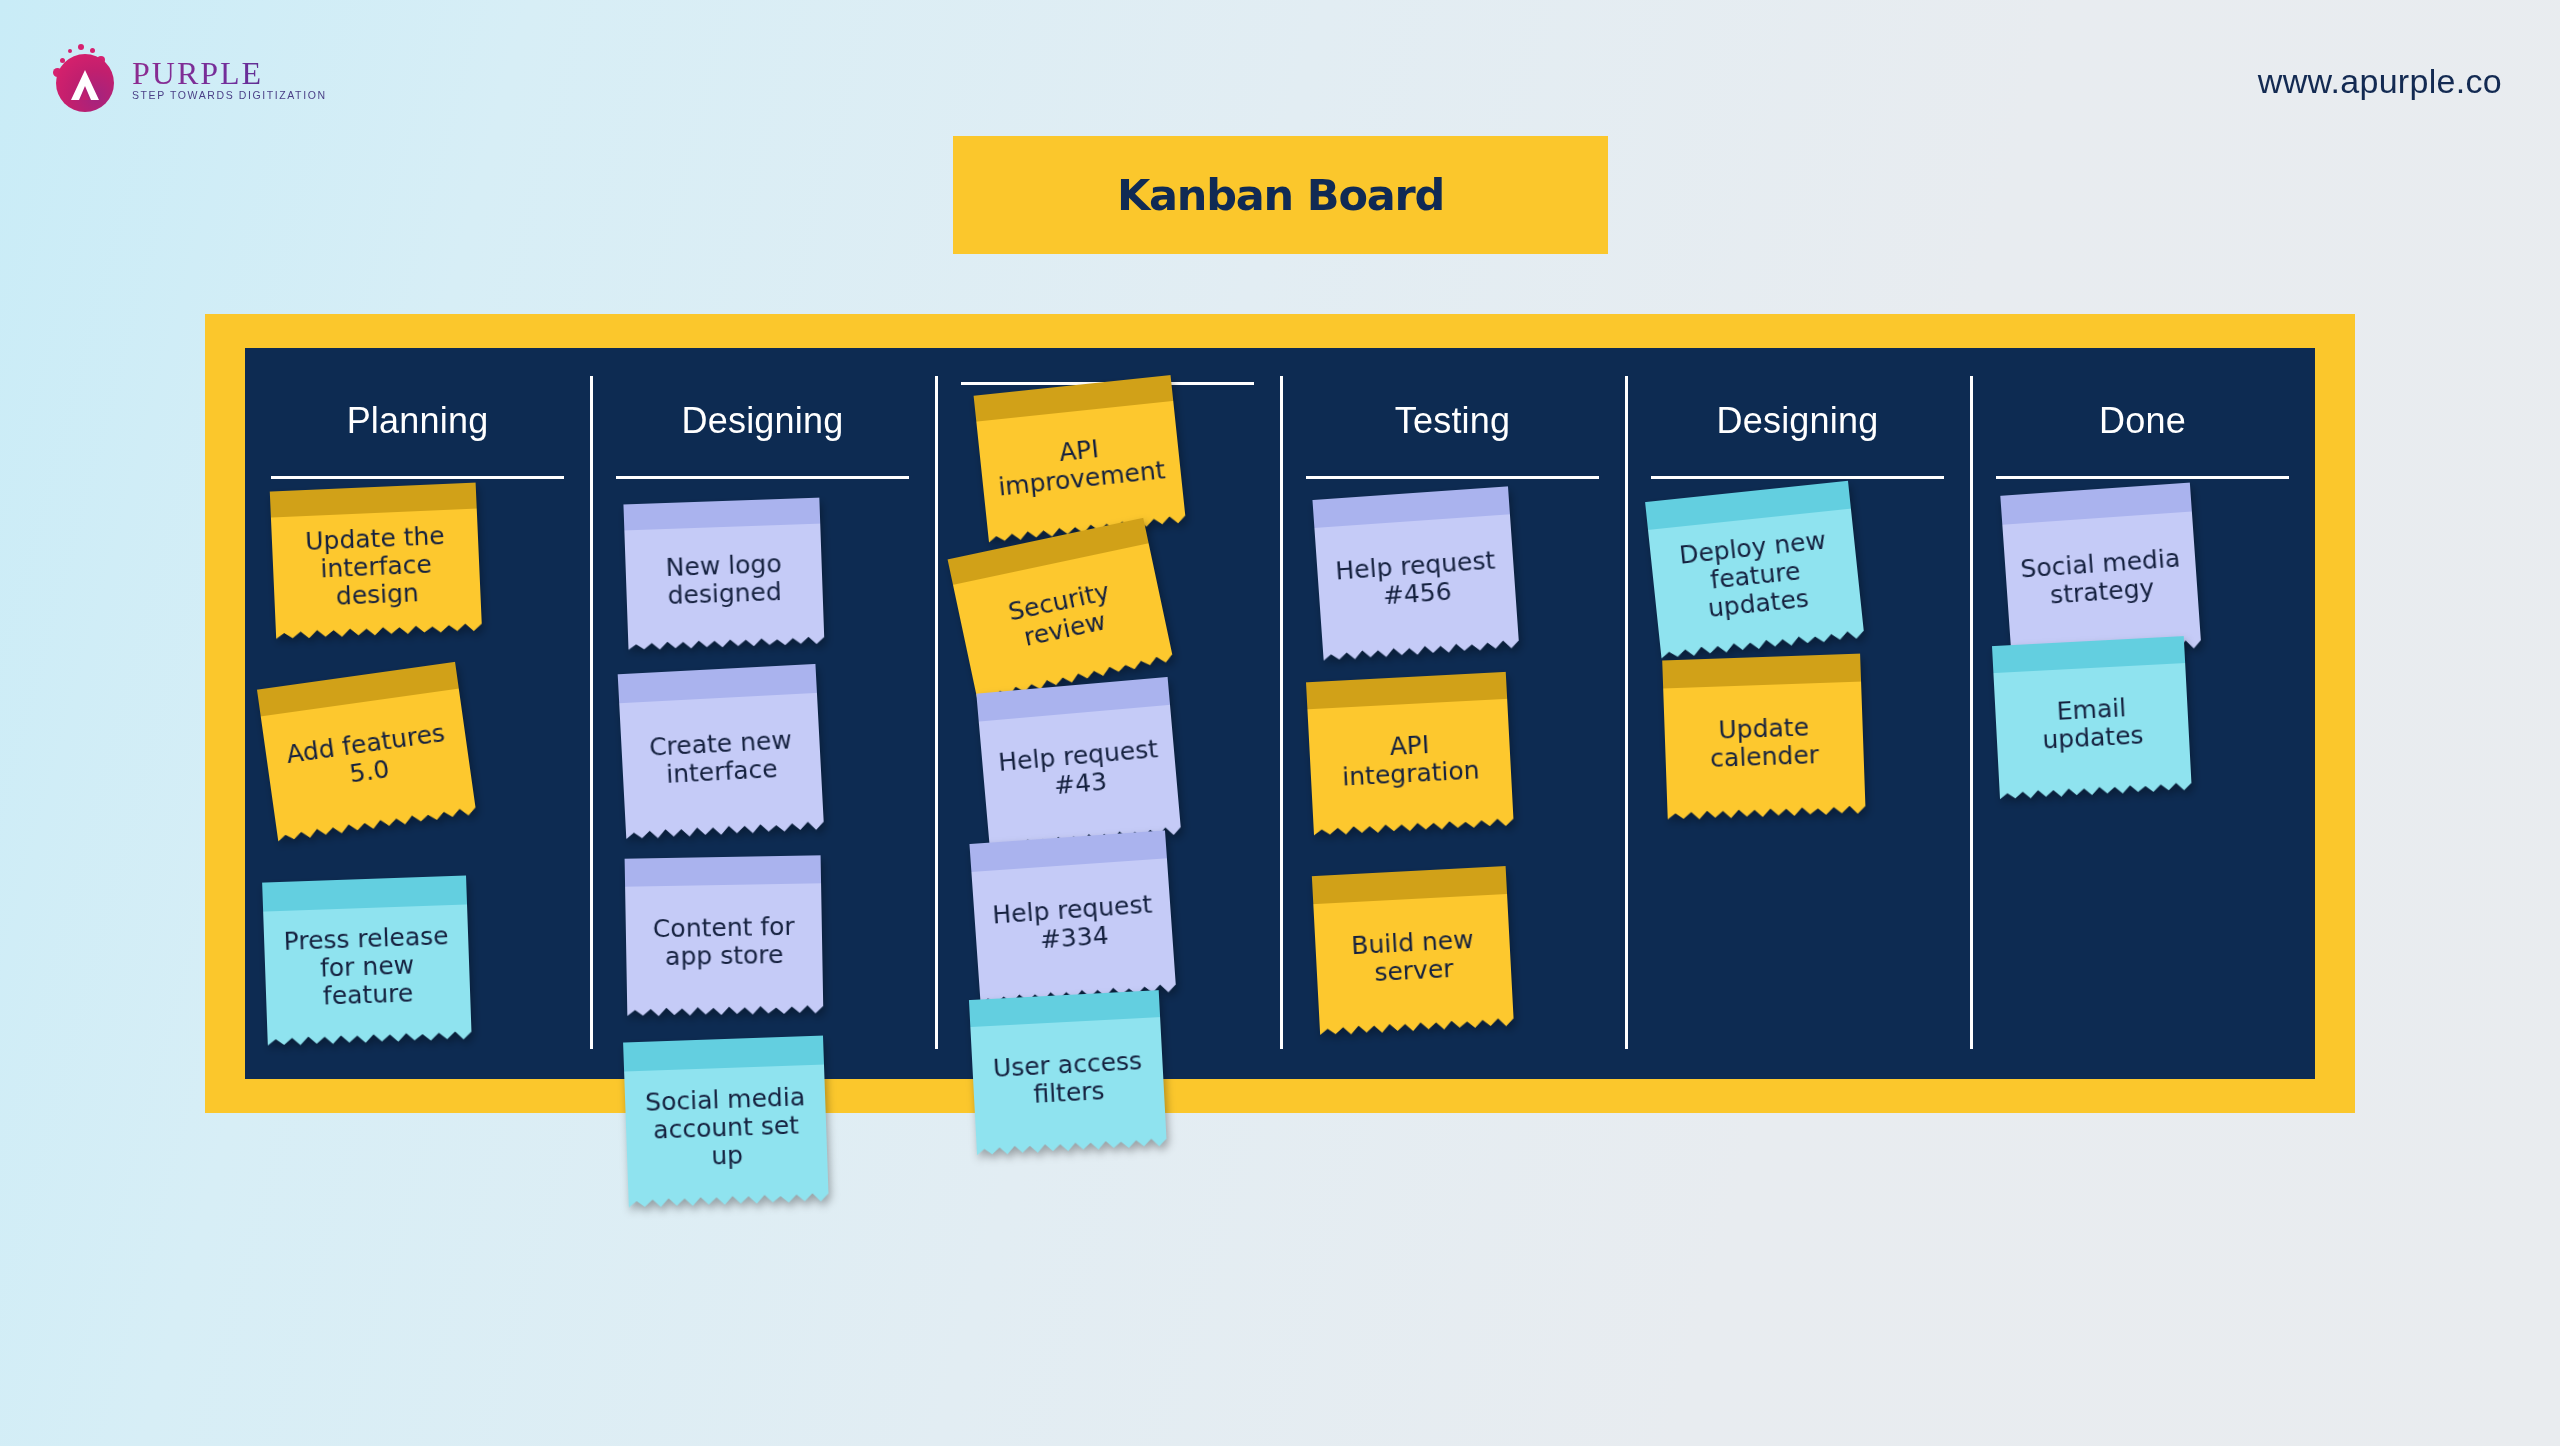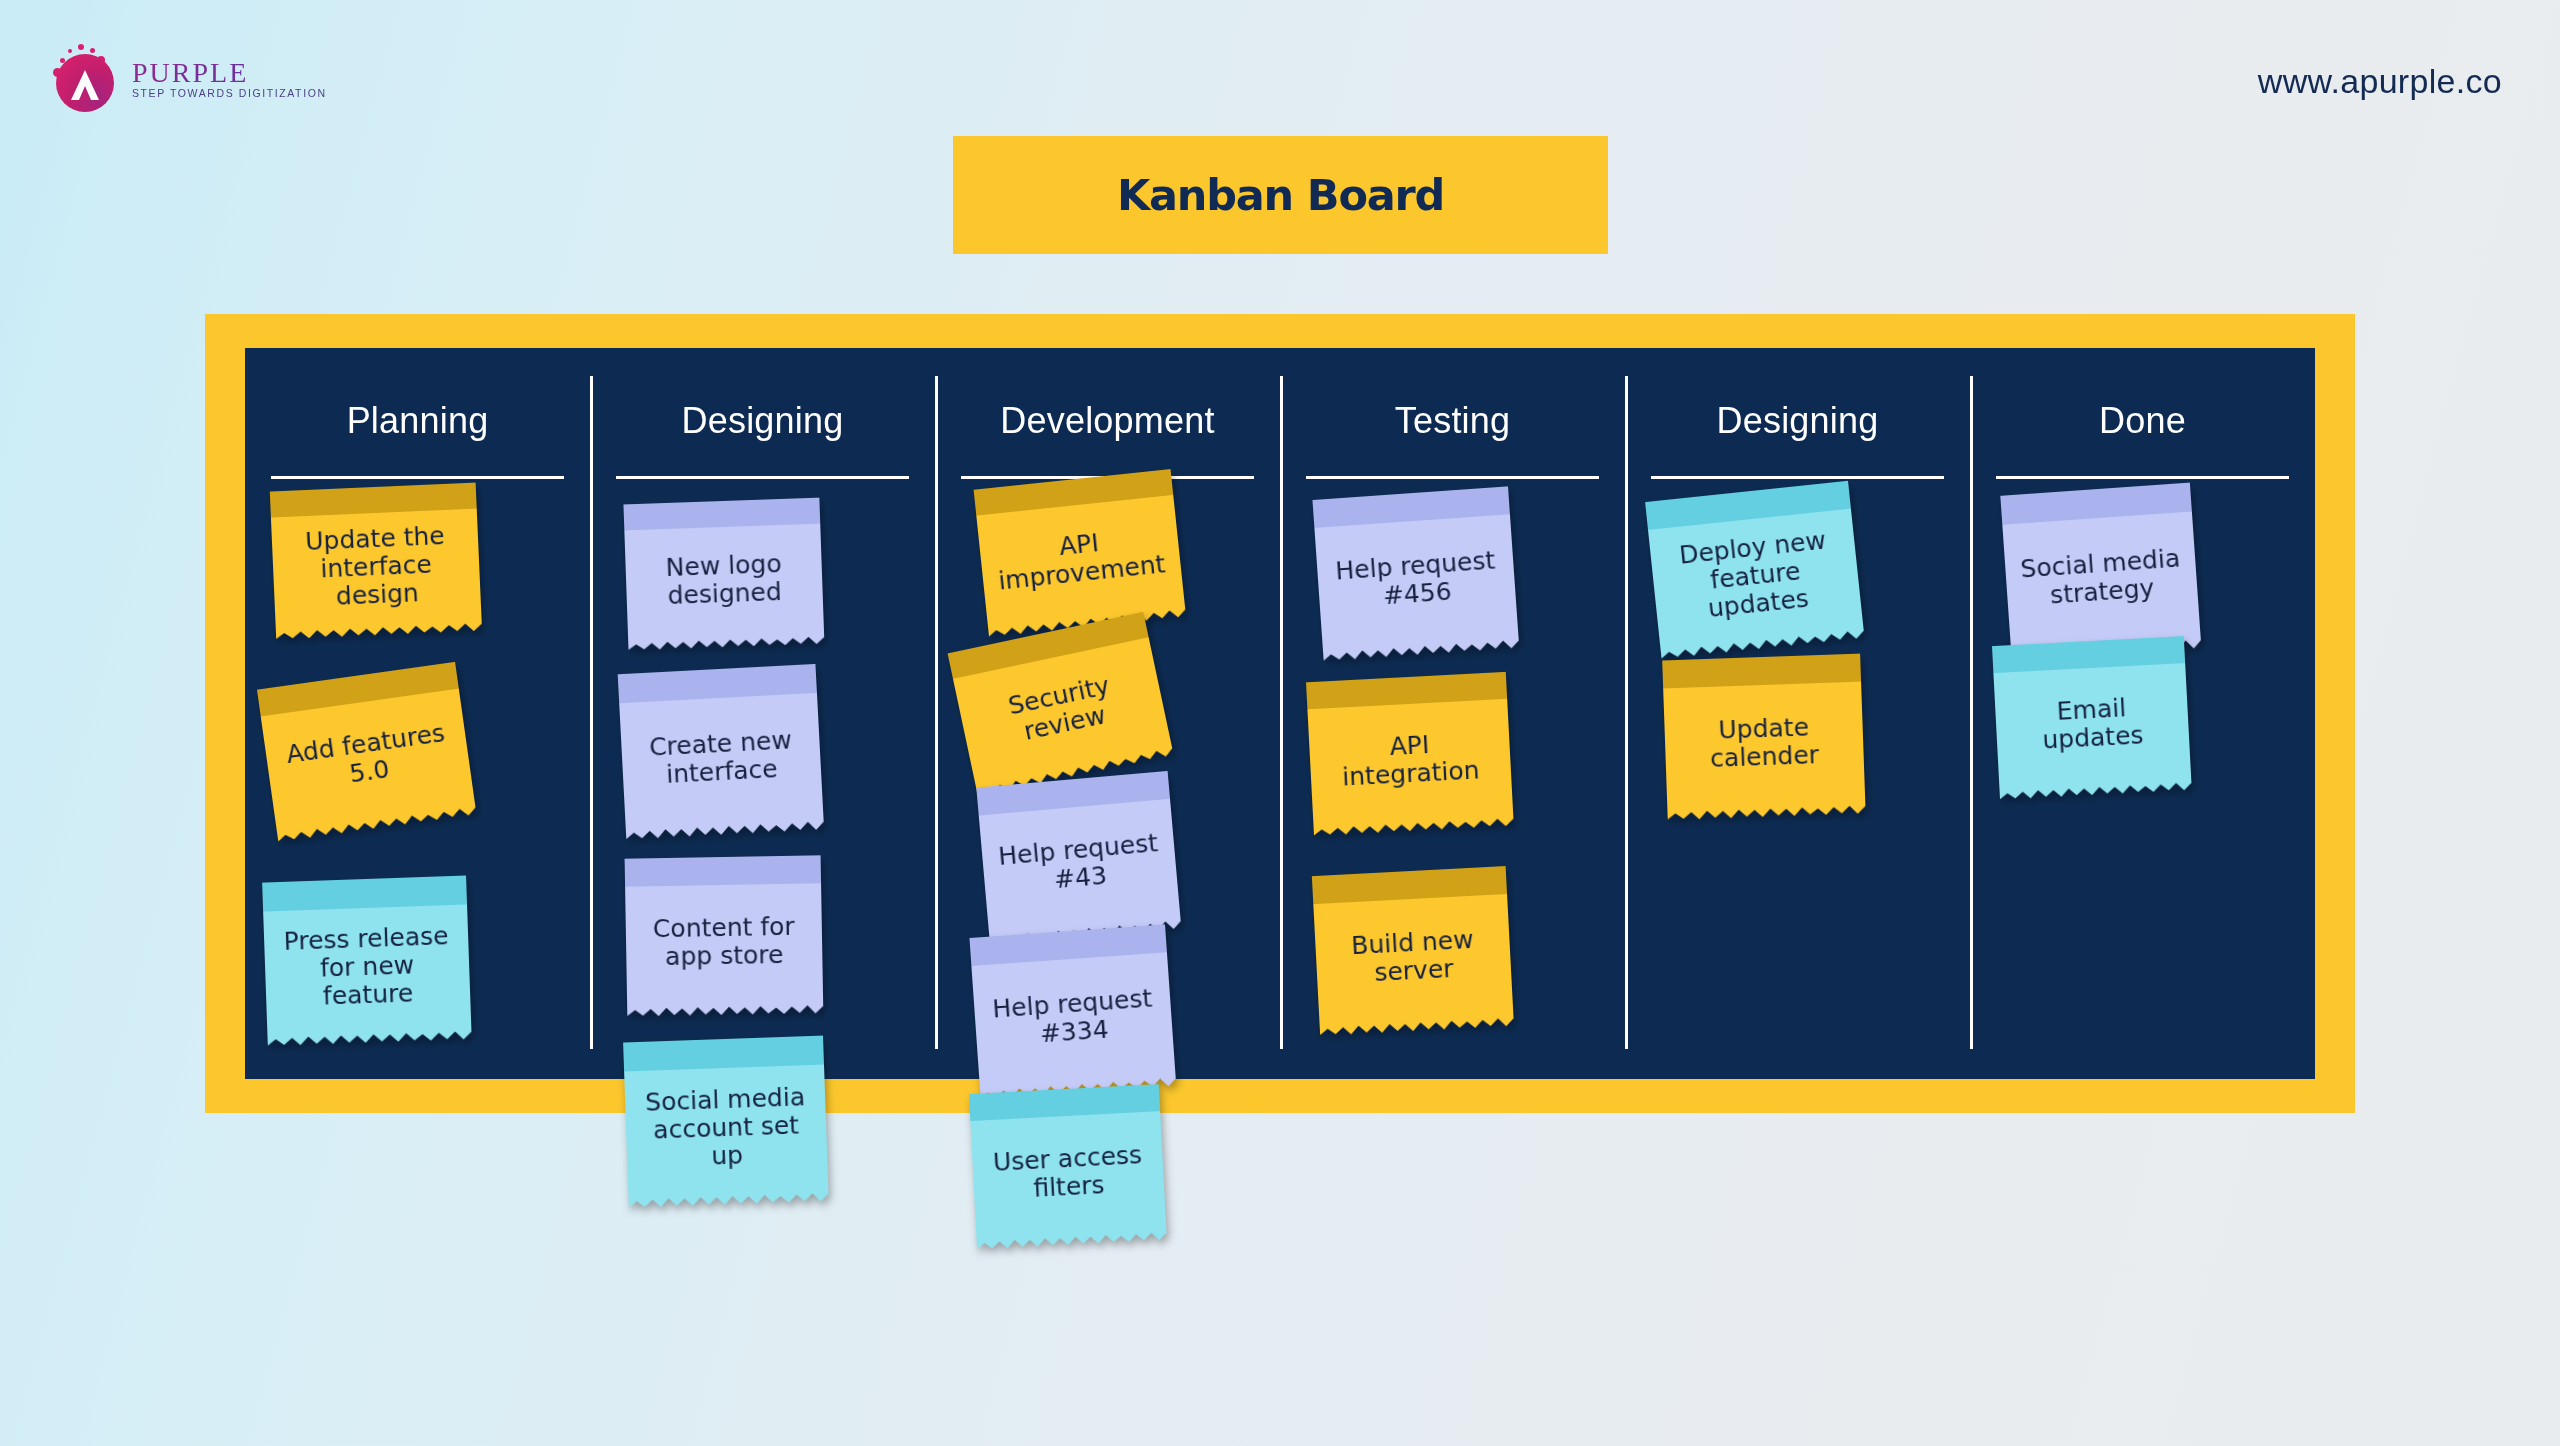--- a/index.html
+++ b/index.html
@@ -28,21 +28,21 @@
     background: radial-gradient(circle at 70% 75%, #a4237e 0%, #c11f6e 45%, #e0216b 100%);
   }
   .logo-dot { position: absolute; border-radius: 50%; background: #d6216f; }
   #logo-a {
     position: absolute; left: 22px; top: 26px; width: 30px; height: 34px;
   }
   #logo-word {
     display: flex; flex-direction: column; line-height: 1;
   }
   #logo-purple {
-    font-size: 28px; letter-spacing: 2px;
+    font-size: 32px; letter-spacing: 2px;
     font-family: "Liberation Serif", serif;
     font-weight: 400;
     background: linear-gradient(90deg, #8d2b8f 0%, #6f2f9c 55%, #2a2a6e 100%);
     -webkit-background-clip: text; background-clip: text;
     color: #6f2f9c;
     -webkit-text-fill-color: transparent;
   }
   #logo-tagline {
     font-size: 10.5px; letter-spacing: 1.6px; color: #4a3f86;
     margin-top: 1px; font-family: "Liberation Sans", sans-serif;
@@ -224,21 +224,20 @@
             </div>
             <div class="note cyan" style="left: 36px; top: 560px; width: 200px; height: 170px; transform: rotate(-2deg); z-index: 13;">
               <div class="note-body">
                 <div class="note-strip"></div>
               </div>
               <div class="note-text">Social media account set up</div>
             </div>
           </div>
         </div>
         <div class="column">
-          <div class="col-header">Development</div>
           <div class="col-underline"></div>
           <div class="cards">
             <div class="note yellow" style="left: 46px; top: 0px; width: 198px; height: 152px; transform: rotate(-6deg); z-index: 10;">
               <div class="note-body">
                 <div class="note-strip"></div>
               </div>
               <div class="note-text">API improvement</div>
             </div>
             <div class="note yellow" style="left: 26px; top: 152px; width: 200px; height: 150px; transform: rotate(-12deg); z-index: 11;">
               <div class="note-body">

